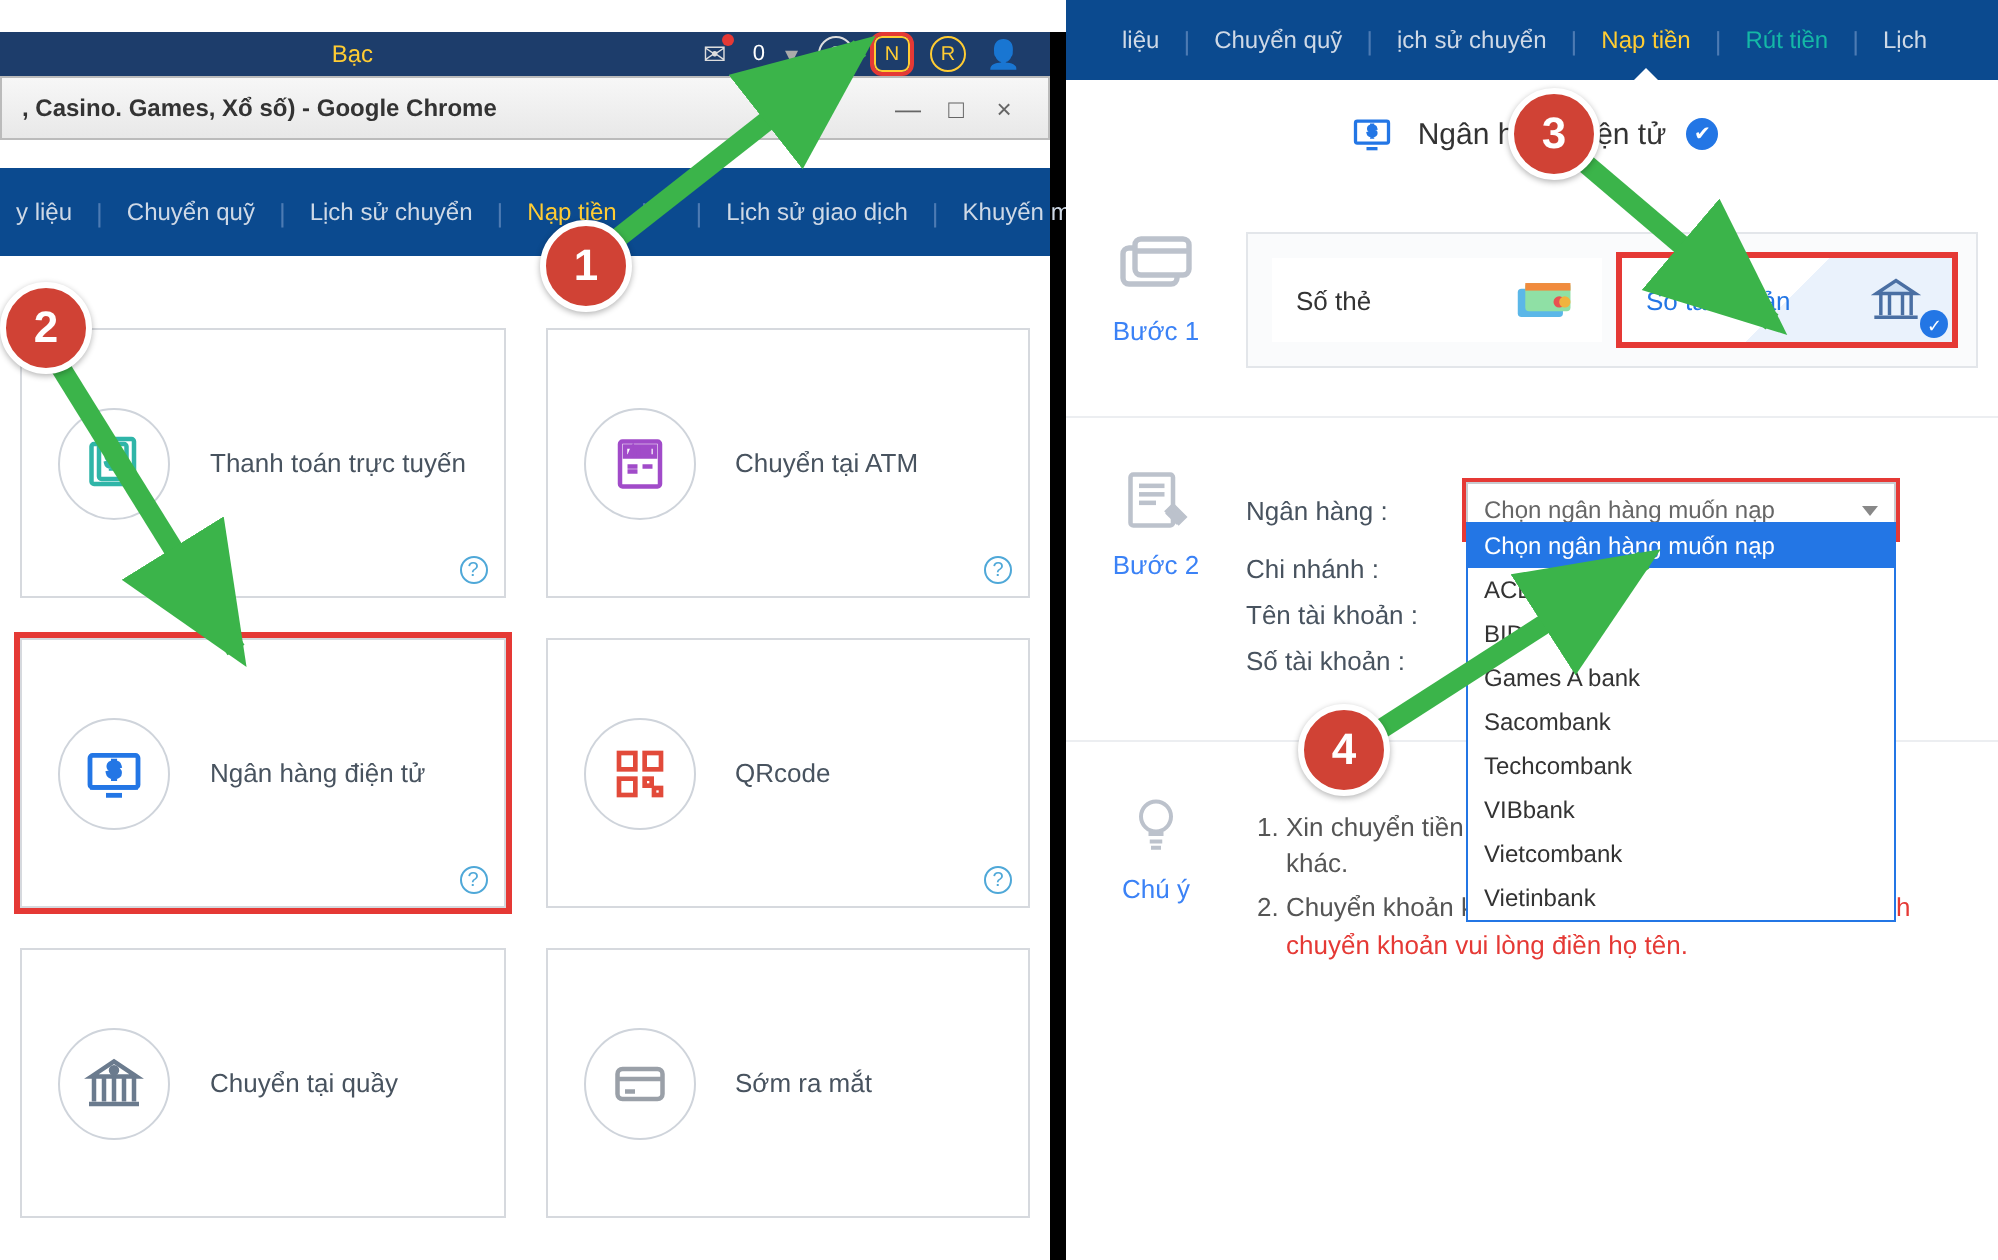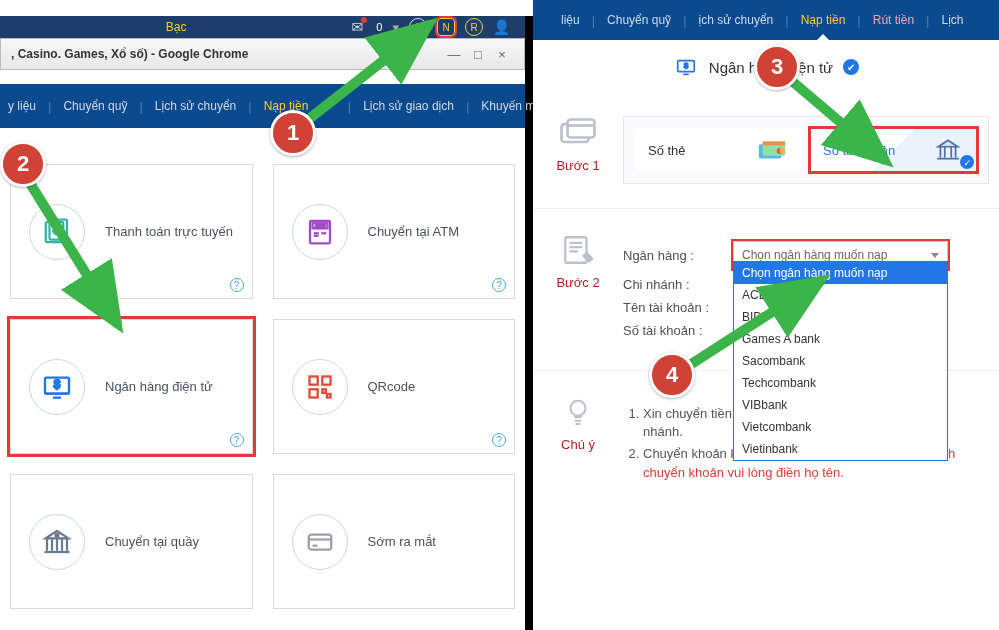--- a/index.html
+++ b/index.html
@@ -159,21 +159,21 @@
 
   .step-row {
     display: flex;
     align-items: flex-start;
     border-top: 1px solid #eceef1;
     padding: 24px 0;
   }
   .step-label {
     width: 90px;
     text-align: center;
-    color: #b91c1c;
+    color: #3b82f6;
     font-size: 13px;
   }
   .step-label .step-icon {
     margin: 0 auto 8px;
     width: 44px; height: 34px;
     display: flex; align-items: center; justify-content: center;
   }
   .step-body {
     flex: 1;
     padding-right: 10px;
@@ -398,21 +398,21 @@
 
     <div class="nav-tabs" style="height:40px; padding-left:20px;">
       <span class="tab">liệu</span>
       <span class="separator">|</span>
       <span class="tab">Chuyển quỹ</span>
       <span class="separator">|</span>
       <span class="tab">ịch sử chuyển</span>
       <span class="separator">|</span>
       <span class="tab active small-tri">Nạp tiền</span>
       <span class="separator">|</span>
-      <span class="tab" style="color:#fca5a5">Rút tiền</span>
+      <span class="tab" style="color:#14b8a6">Rút tiền</span>
       <span class="separator">|</span>
       <span class="tab">Lịch</span>
     </div>
 
     <div class="step-container">
 
       <div class="e-bank-header">
         <svg width="26" height="22" viewBox="0 0 24 24" fill="none" stroke="#2376e5" stroke-width="1.8">
           <rect x="3" y="5" width="18" height="12" rx="1"></rect>
           <line x1="9" y1="20" x2="15" y2="20"></line>
@@ -519,21 +519,21 @@
               <circle cx="12" cy="9" r="6"></circle>
               <path d="M9 16 h6 M9.5 19 h5 M10 21.5 h4"></path>
             </svg>
           </div>
           <span>Chú ý</span>
         </div>
         <div class="step-body notes">
           <ol>
             <li>
               <span>Xin chuyển tiền </span><span class="red">cùng hệ thống ngân hàng</span><span>, để nhanh</span><br>
-              <span>nhánh.</span>
+              <span>khác.</span>
             </li>
             <li>
               <span>Chuyển khoản khác hệ thống vui lòng chọn </span><span class="red">chuyển kh</span><br>
               <span class="red">chuyển khoản vui lòng điền họ tên.</span>
             </li>
           </ol>
         </div>
       </div>
 
     </div>

